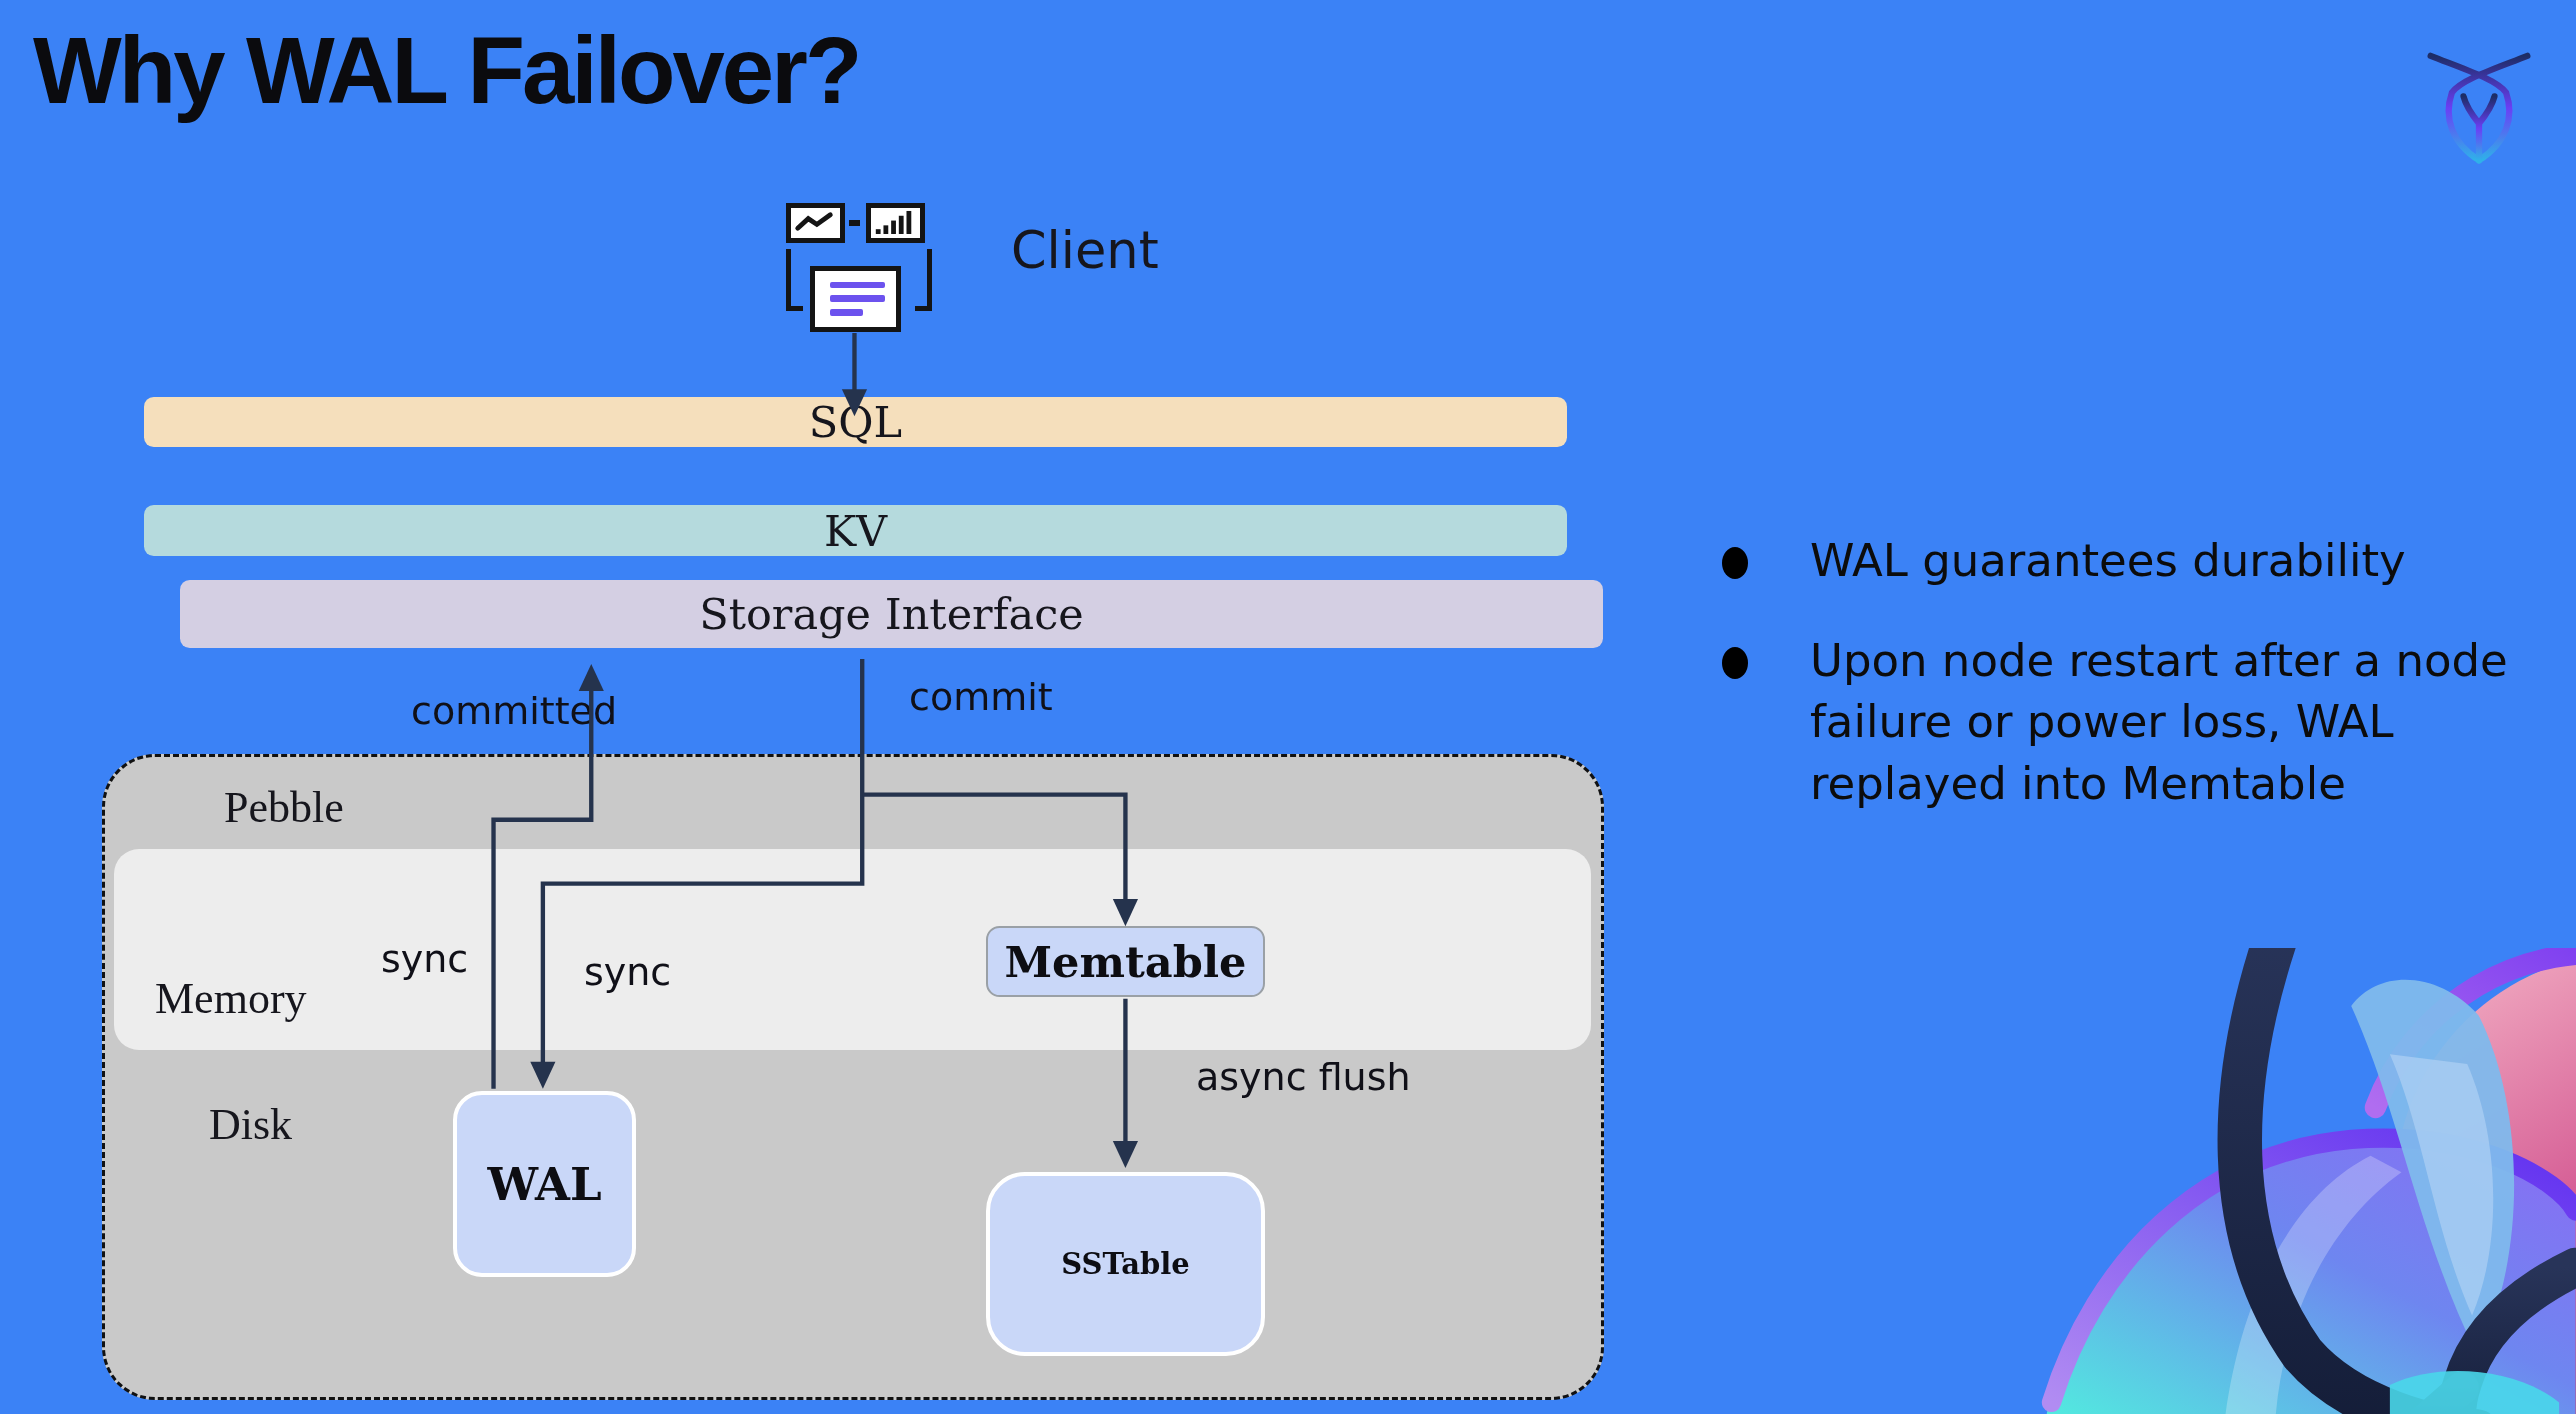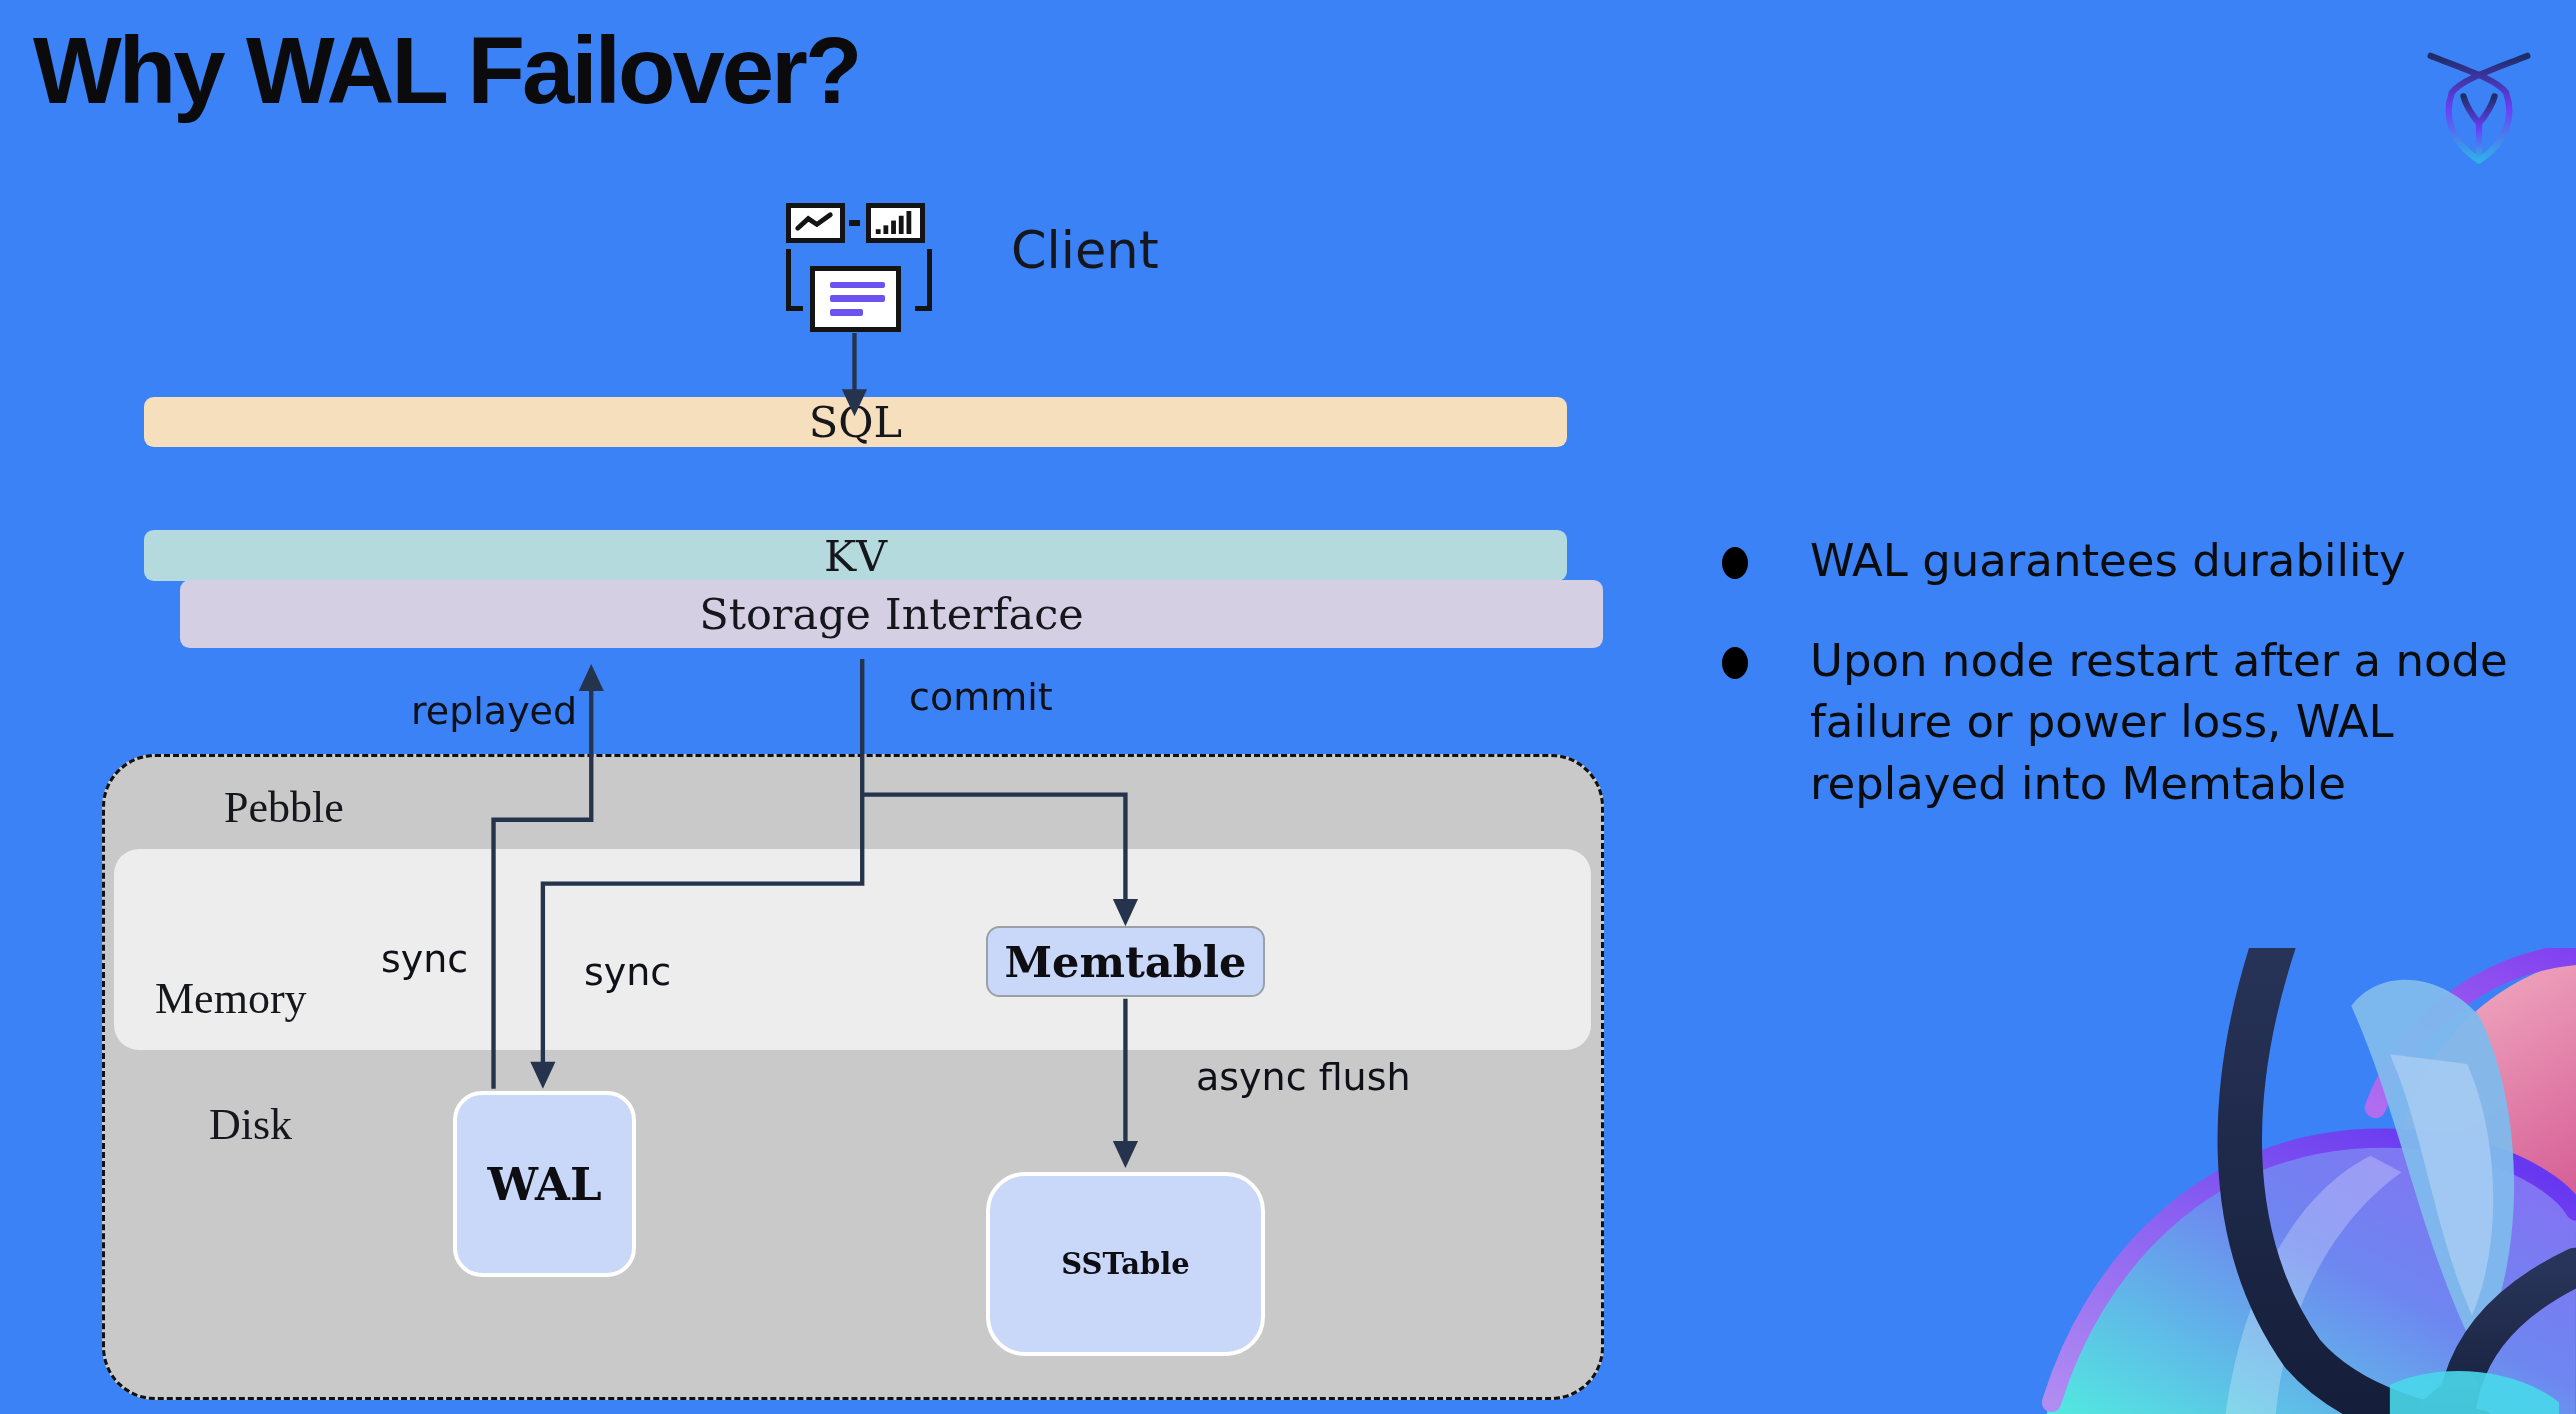--- a/index.html
+++ b/index.html
@@ -22,21 +22,21 @@
   .c-brr{position:absolute;left:129px;top:51px;width:16.5px;height:62px;border-right:5.8px solid #141414;border-bottom:5.8px solid #141414;}
   .c-doc{left:24px;top:68px;width:91px;height:66px;z-index:2;}
   .c-doc i{position:absolute;height:6.8px;background:#6c52ee;border-radius:1.9px;}
   .client-label{position:absolute;left:1011px;top:221px;font-size:51px;color:#16161d;}
 
   
   .layer{position:absolute;left:144px;width:1423px;border-radius:9.7px;
          font-family:"DejaVu Serif",serif;font-size:43px;color:#16161d;
          display:flex;align-items:center;justify-content:center;}
   .l-sql{top:397px;height:50px;background:#f5dfbc;}
-  .l-kv{top:505px;height:51px;background:#b5dadd;margin-top:25px;}
+  .l-kv{top:505px;height:51px;background:#b5dadd;}
   .l-st{top:580px;height:68px;background:#d4cfe3;margin-left:36px;}
 
   
   .pebble{position:absolute;left:102px;top:754px;width:1502px;height:646px;
           background:#c9c9c9;border:3.9px dashed #111;border-radius:53px;box-sizing:border-box;}
   .memory{position:absolute;left:114px;top:849px;width:1477px;height:201px;background:#ededed;border-radius:25px;}
   .zlabel{position:absolute;font-family:Liberation Serif, serif;font-size:44px;color:#16161d;}
   .lb-pebble{left:224px;top:782px;}
   .lb-memory{left:155px;top:973px;}
   .lb-disk{left:209px;top:1099px;}
@@ -151,21 +151,21 @@
     </g>
     <g fill="#25334d">
       <polygon points="870,402 896,402 883,430"></polygon>
       <polygon points="598,714 624,714 611,686"></polygon>
       <polygon points="548,1097 574,1097 561,1125"></polygon>
       <polygon points="1150,929 1176,929 1163,957"></polygon>
       <polygon points="1150,1179 1176,1179 1163,1207"></polygon>
     </g>
   </svg>
 
-  <div class="elabel e-committed">replayed</div>
+  <div class="elabel e-committed">committed</div>
   <div class="elabel e-commit">commit</div>
   <div class="elabel e-sync1">sync</div>
   <div class="elabel e-sync2">sync</div>
   <div class="elabel e-flush">async flush</div>
 
   <div class="bullets">
     <div class="bullet">
       <span class="dot"></span>
       <span>WAL guarantees durability</span>
     </div>

